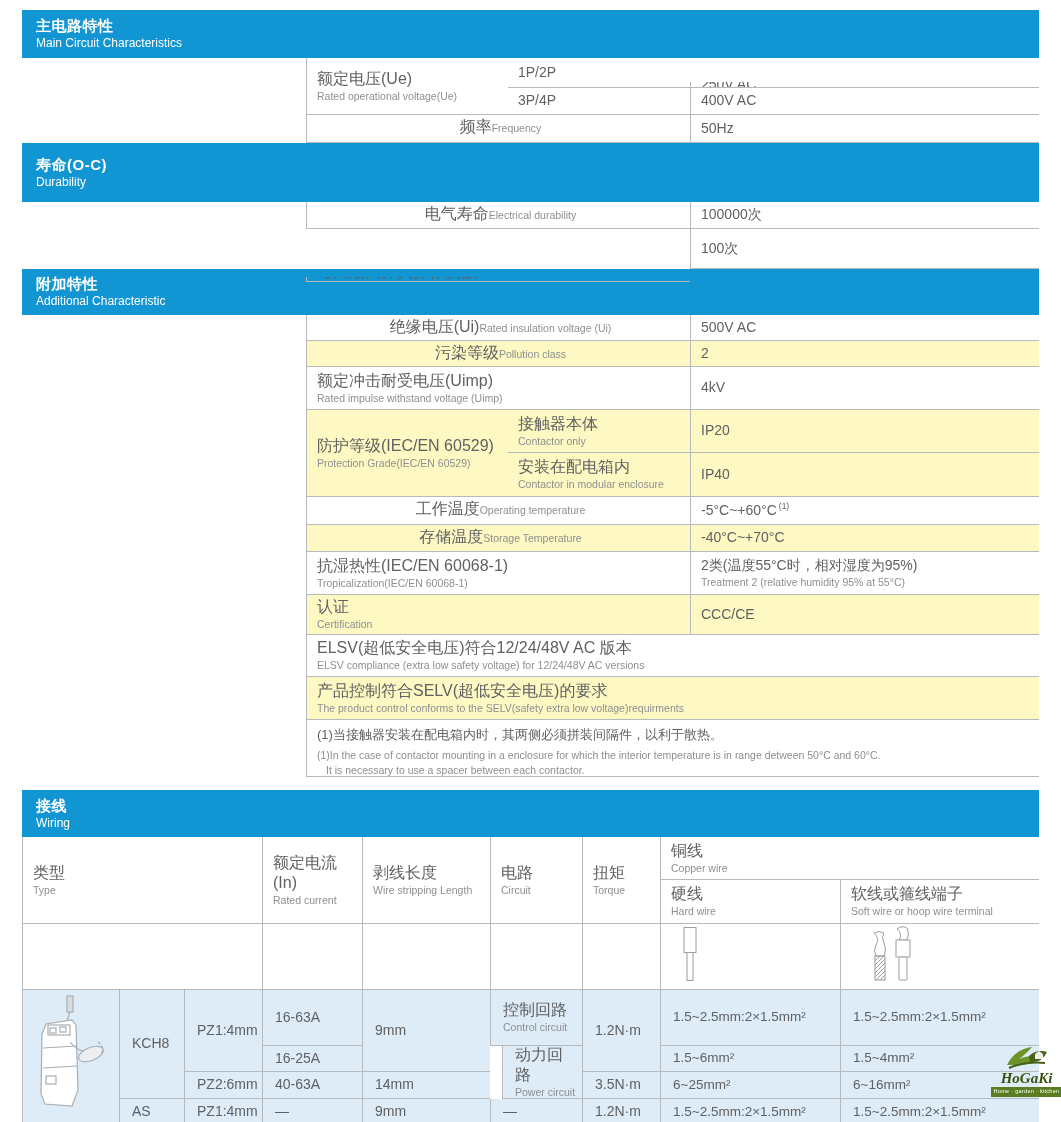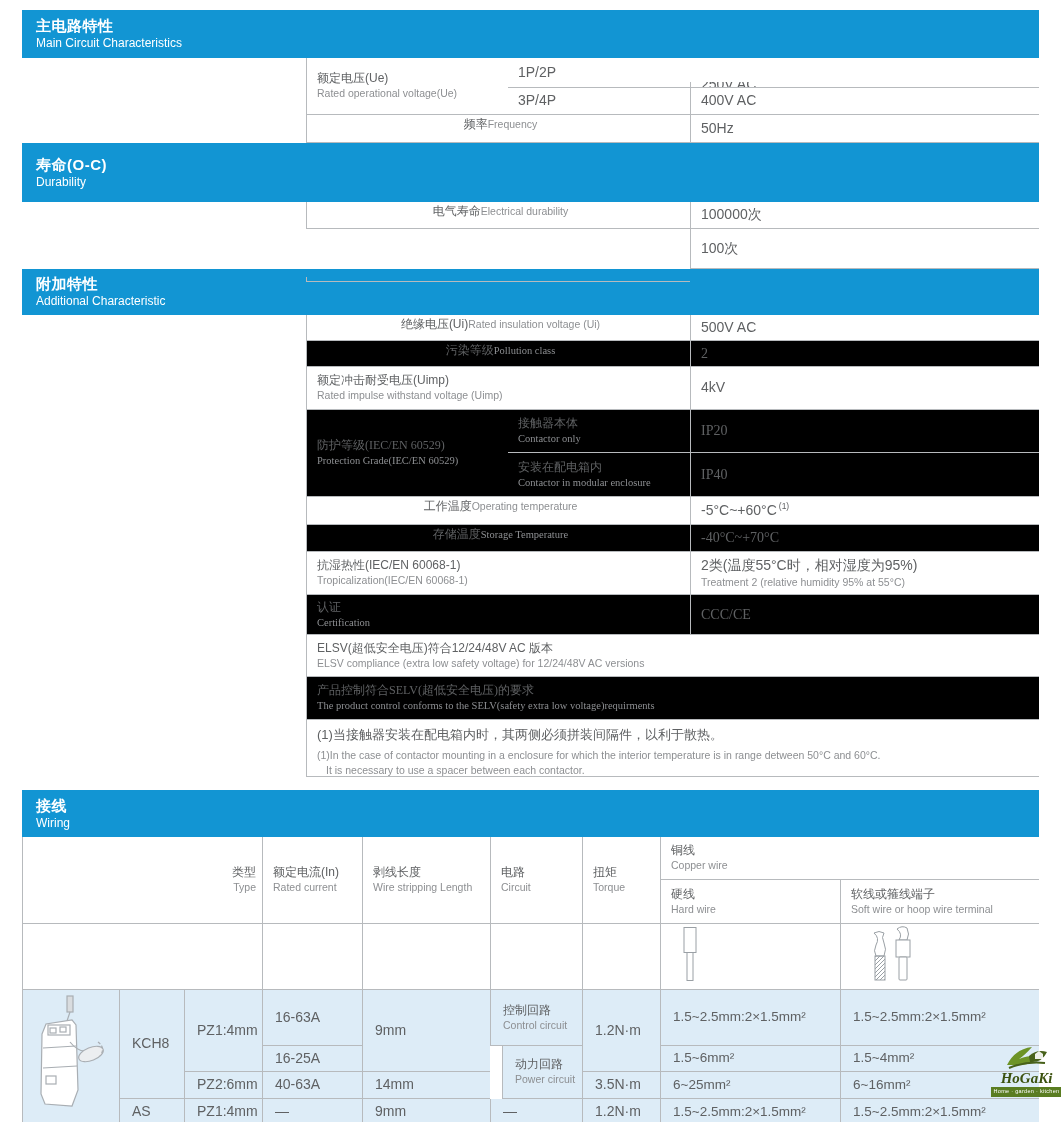--- a/index.html
+++ b/index.html
@@ -15,24 +15,24 @@
   .tbl{display:grid;}
   .tbl-upper{grid-template-columns:284px 202px 182px 349px;}
   .tbl-main{grid-template-rows:30px 27px 28px;}
   .tbl-dur{grid-template-rows:27px 40px;}
   .tbl-add{grid-template-rows:26px 26px 43px 43px 44px 28px 27px 43px 40px 42px 43px 57px;}
   .tbl-wire{grid-template-columns:97px 65px 78px 100px 128px 92px 78px 180px 199px;
             grid-template-rows:43px 44px 66px 56px 26px 27px 27px;margin-top:0;}
 
   .c{box-sizing:border-box;border-bottom:1px solid #b7babd;display:flex;flex-direction:column;justify-content:center;align-items:flex-start;padding:2px 6px 2px 10px;overflow:hidden;background:transparent;}
   .bl{border-left:1px solid #b7babd;}
-  .hl{background:#000000;font-family:Liberation Serif, serif;}
+  .hl{background:#fef9c3;}
   .wbg{background:#ddecf7;}
   .inl{flex-direction:row;align-items:baseline;}
-  .zh{font-size:12px;color:#5f6163;line-height:1.25;}
+  .zh{font-size:16px;color:#5f6163;line-height:1.25;}
   .en{font-size:10.5px;color:#8d8f92;line-height:1.25;margin-top:1px;}
   .v{font-size:14px;color:#5f6163;line-height:1.25;}
   .v sup{font-size:8.5px;margin-left:2px;}
   .small-v{font-size:13.5px;}
   .gap{height:13px;}
 
   .note .zh{font-size:13px;margin-bottom:5px;}
   .note .en{margin-top:0;line-height:1.45;}
   .note{justify-content:flex-start;padding-top:7px;}
   .note .ind{padding-left:9px;}
@@ -202,21 +202,21 @@
   </div>
 
   <div class="gap"></div>
 
   <div class="bar" style="height:47px;">
     <div class="bzh">接线</div>
     <div class="ben">Wiring</div>
   </div>
   <div class="tbl tbl-wire">
 
-    <div class="c bl" style="grid-column:1/4;grid-row:1/3;align-items:flex-end;">
+    <div class="c bl" style="grid-column:1/4;grid-row:1/3;">
       <div class="zh">类型</div>
       <div class="en">Type</div>
     </div>
     <div class="c bl" style="grid-column:4;grid-row:1/3;">
       <div class="zh">额定电流(In)</div>
       <div class="en">Rated current</div>
     </div>
     <div class="c bl" style="grid-column:5;grid-row:1/3;">
       <div class="zh">剥线长度</div>
       <div class="en">Wire stripping Length</div>

